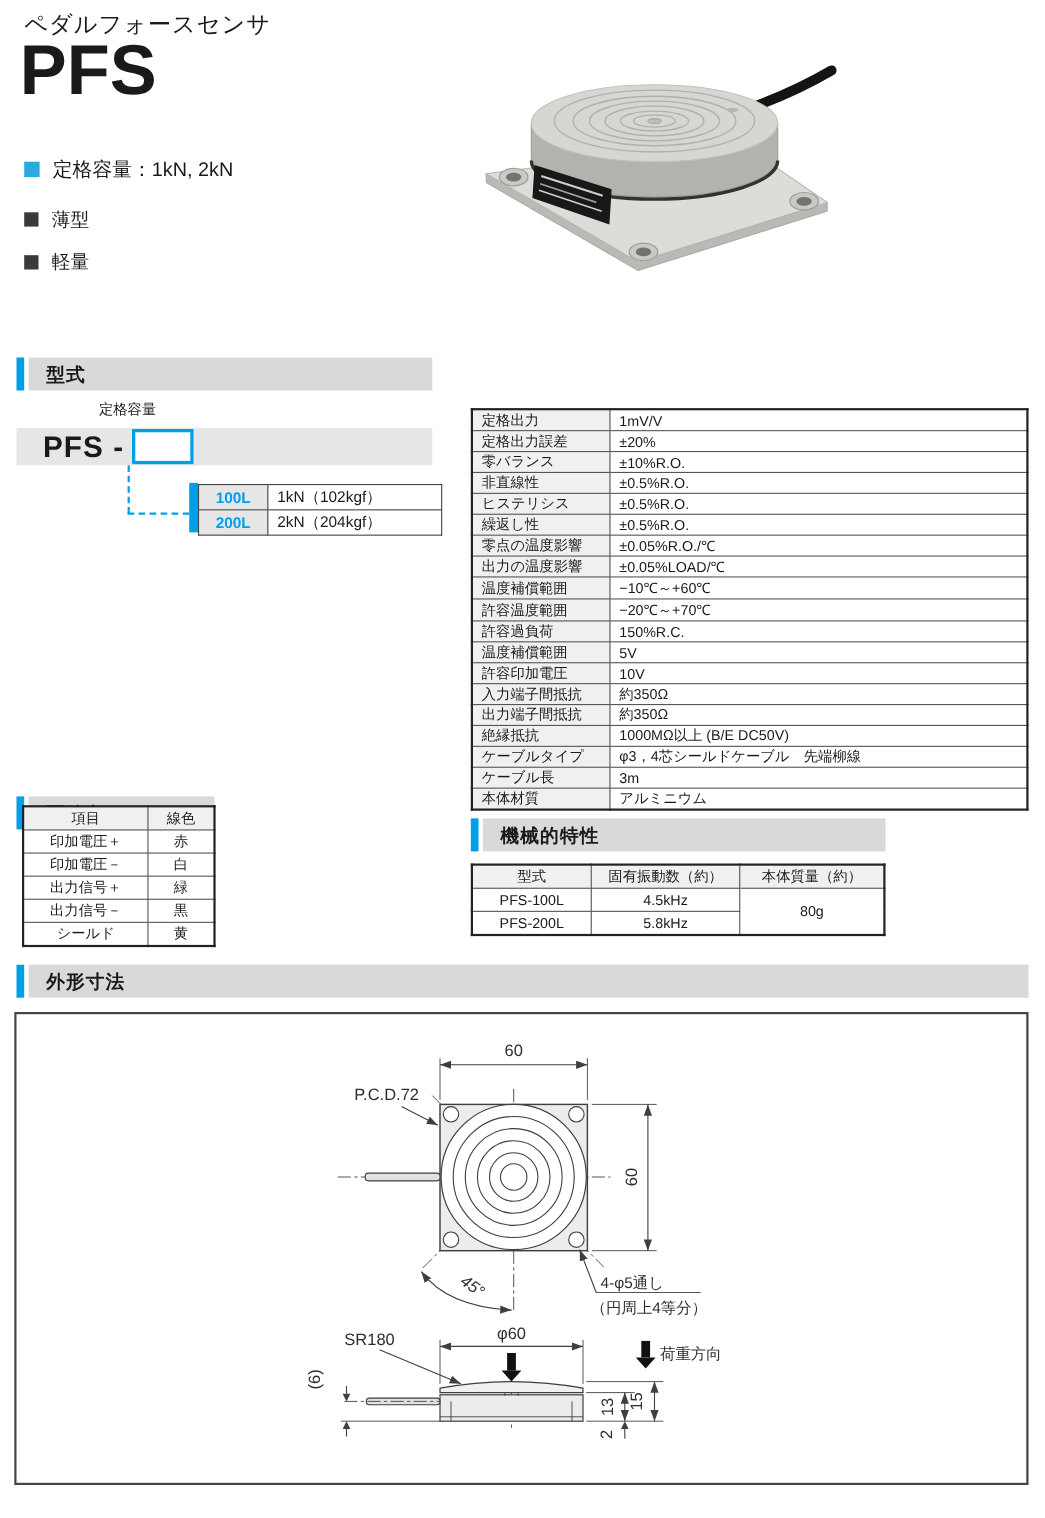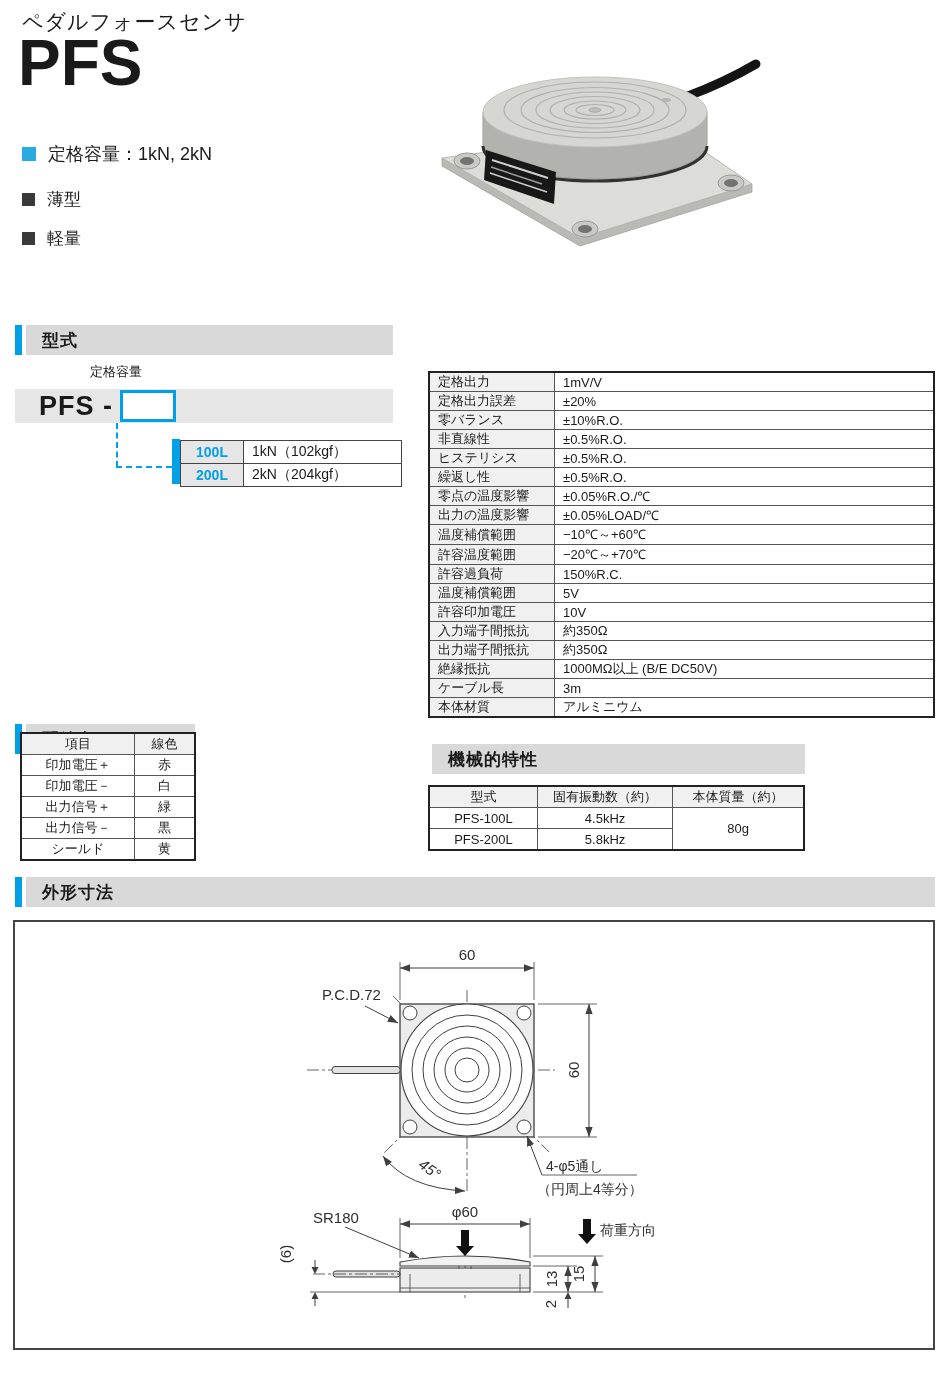--- a/index.html
+++ b/index.html
@@ -133,21 +133,21 @@
   </svg>
 
   <div class="sec-h" style="left:15px;top:325px;width:378px;">
     <span class="bar"></span>
     <span class="band">型式</span>
   </div>
   <div class="sec-h" style="left:15px;top:724px;width:180px;">
     <span class="bar"></span>
     <span class="band">配線色</span>
   </div>
-  <div class="sec-h" style="left:428px;top:744px;width:377px;flex-direction:column;">
+  <div class="sec-h" style="left:428px;top:744px;width:377px;">
     <span class="bar"></span>
     <span class="band">機械的特性</span>
   </div>
   <div class="sec-h" style="left:15px;top:877px;width:920px;">
     <span class="bar"></span>
     <span class="band">外形寸法</span>
   </div>
 
   <div class="cap-label">定格容量</div>
   <div class="model-band">
@@ -232,20 +232,24 @@
         </tr>
     <tr>
           <td class="lbl">出力端子間抵抗</td>
           <td>約350Ω</td>
         </tr>
     <tr>
           <td class="lbl">絶縁抵抗</td>
           <td>1000MΩ以上 (B/E DC50V)</td>
         </tr>
     <tr>
+          <td class="lbl">ケーブルタイプ</td>
+          <td>φ3，4芯シールドケーブル　先端柳線</td>
+        </tr>
+    <tr>
           <td class="lbl">ケーブル長</td>
           <td>3m</td>
         </tr>
     <tr>
           <td class="lbl">本体材質</td>
           <td>アルミニウム</td>
         </tr>
   </tbody>
     </table>
 

